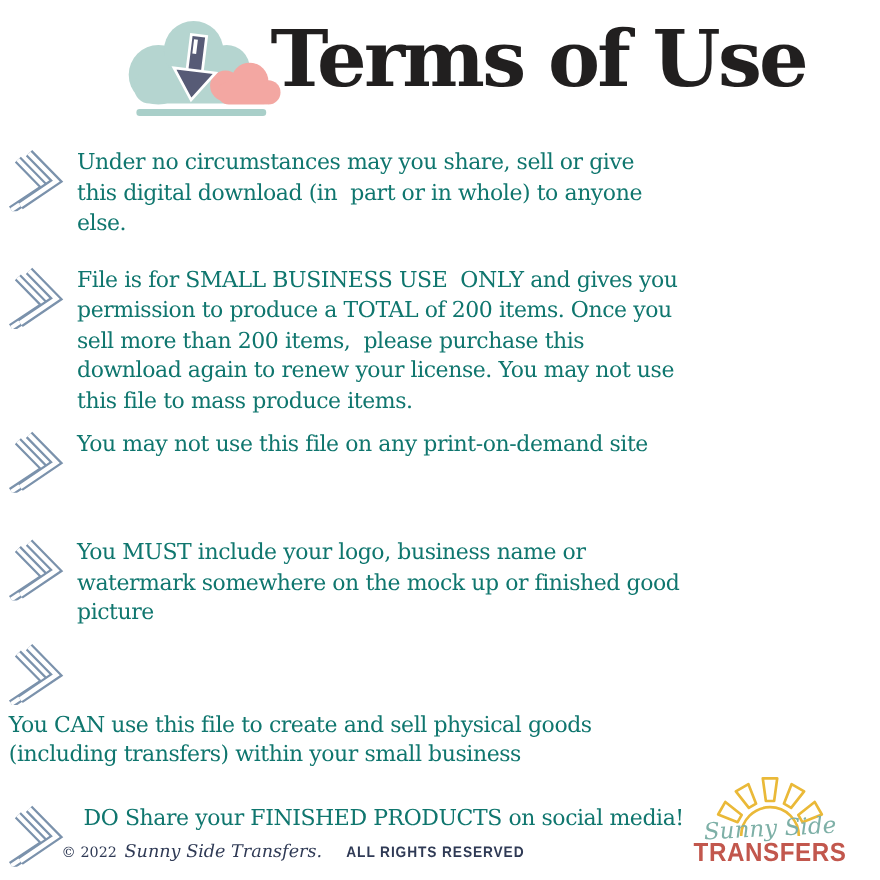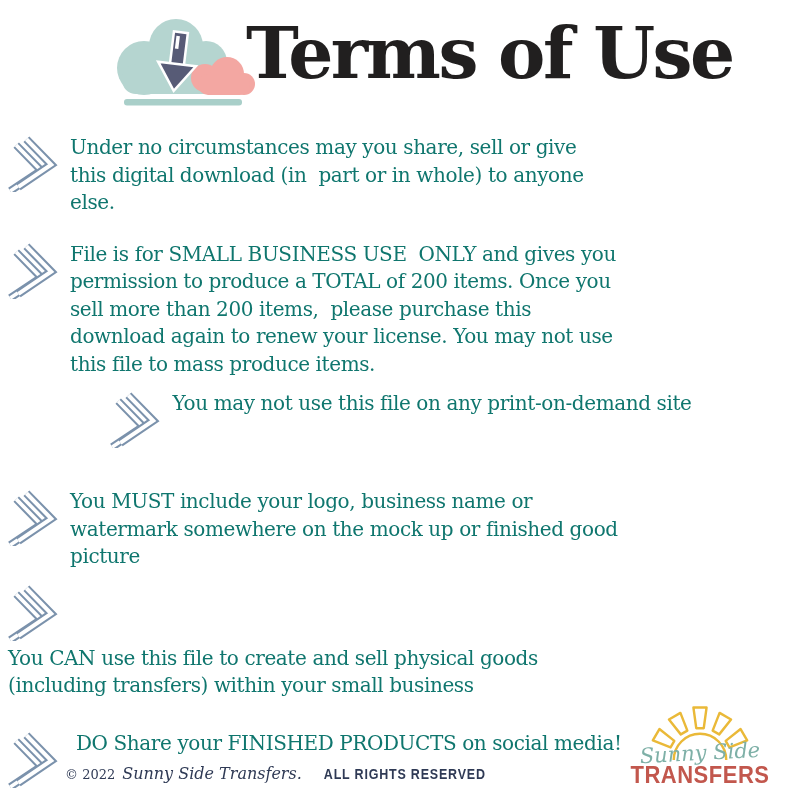--- a/index.html
+++ b/index.html
@@ -12,25 +12,25 @@
               font-family:"DejaVu Serif",serif;font-weight:700;
               font-size:71px;letter-spacing:-2.5px;color:#211f1f;line-height:1.1;}
 
   
   .terms{position:absolute;left:8px;top:134px;width:786px;}
   .term-row{display:flex;align-items:flex-start;}
   .term-row .chev{flex:0 0 auto;margin-right:12px;margin-top:0;}
   .term-text{margin:0;white-space:pre-wrap;
              font-family:"DejaVu Serif",serif;font-size:20px;line-height:27.5px;
              letter-spacing:-0.4px;color:#0f766e;}
-  .m1{margin-bottom:24px;} .m2{margin-bottom:12px;} .m3{margin-bottom:26px;justify-content:center;}
+  .m1{margin-bottom:24px;} .m2{margin-bottom:12px;} .m3{margin-bottom:26px;}
   .m4{margin-bottom:12px;margin-top:36px;} .m5{margin-bottom:30px;flex-direction:column;} .m6{margin-bottom:31px;}
 
   
-  .footer-left{position:absolute;left:65px;top:764px;display:flex;align-items:baseline;
+  .footer-left{position:absolute;left:56px;top:764px;display:flex;align-items:baseline;
                color:#2f3a55;}
   .copyright{font-size:13px;}
   .brand-script{font-style:italic;font-size:16px;margin-left:7px;}
   .rights{font-family:"Liberation Sans",sans-serif;font-weight:700;font-size:12.5px;
           letter-spacing:0.8px;margin-left:22px;transform:scaleY(1.1);}
 
   
   .logo{position:absolute;left:624px;top:700px;width:152px;text-align:center;}
   .logo-script{margin-top:-25px;font-family:"DejaVu Serif",serif;font-style:italic;
                font-size:21px;color:#7eb0a7;transform:rotate(-3deg);}

